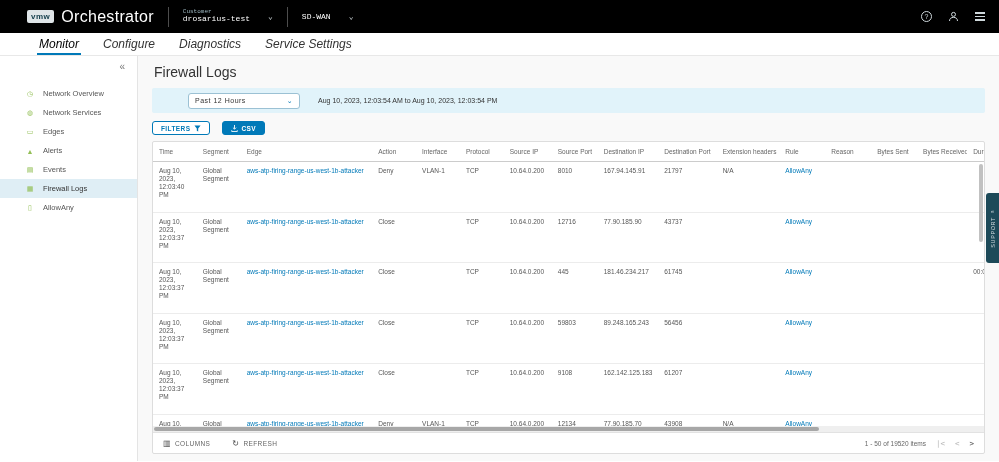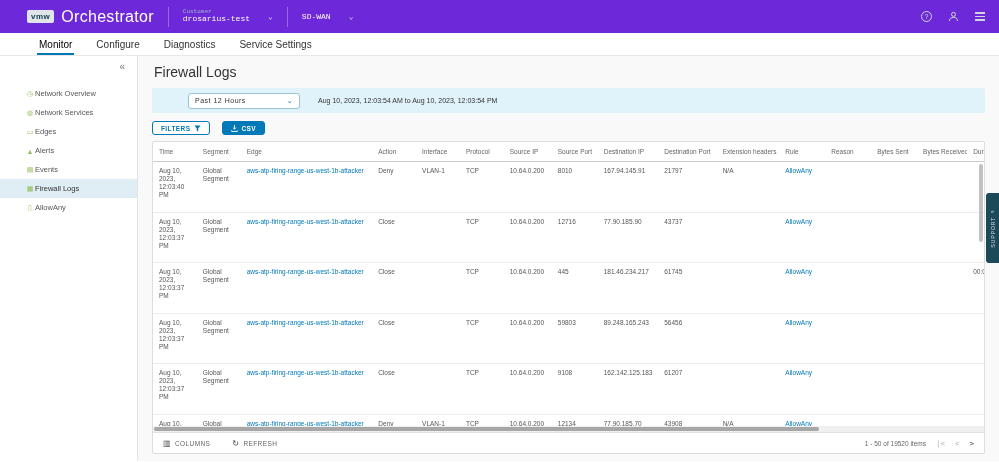--- a/index.html
+++ b/index.html
@@ -1,51 +1,51 @@
 <!DOCTYPE html>
 <html><head>
 <meta charset="utf-8">
 <style>
   * { margin:0; padding:0; box-sizing:border-box; }
   html,body { width:999px; height:462px; overflow:hidden; background:#fff;
     font-family:"Liberation Sans", sans-serif; color:#333; }
 
   
-  .topbar { height:33px; background:#6d28d9; display:flex; align-items:center; padding:0 14px 0 27px; }
+  .topbar { height:33px; background:#000000; display:flex; align-items:center; padding:0 14px 0 27px; }
   .logo-box { background:#dfe5e8; color:#17414f; font-weight:bold; font-size:8px;
     border-radius:2px; padding:2px 4px; letter-spacing:.5px; }
   .product-name { color:#fff; font-size:16px; margin-left:7px; font-weight:400; letter-spacing:.3px; }
   .top-divider { width:1px; height:20px; background:rgba(255,255,255,.3); margin:0 14px; }
   .top-dd { display:flex; align-items:center; cursor:pointer;font-family:Liberation Mono, monospace; }
   .dd-stack { display:flex; flex-direction:column; line-height:1.1; }
   .dd-label { color:#9fb9c2; font-size:6px; }
   .dd-value { color:#fff; font-size:8px; }
   .chev { color:#cfd8dc; font-size:8px; margin-left:18px; }
   .top-right { margin-left:auto; display:flex; align-items:center; gap:16px; }
   .help-circle { width:11px; height:11px; border:1px solid #cfd8dc; border-radius:50%;
     color:#cfd8dc; font-size:7px; display:flex; align-items:center; justify-content:center; cursor:pointer; }
   .user-ic svg, .ham { cursor:pointer; }
   .ham { display:flex; flex-direction:column; gap:2px; }
   .ham span { display:block; width:10px; height:1.5px; background:#cfd8dc; }
 
   
   .navtabs { height:23px; background:#fff; border-bottom:1px solid #e8e8e8;
     display:flex; align-items:stretch; padding-left:27px; }
-  .navtab { font-size:10px; color:#333; display:flex; align-items:center; padding:2px 12px;
-    cursor:pointer; position:relative; }
+  .navtab { font-size:12px; color:#333; display:flex; align-items:center; padding:2px 12px;
+    cursor:pointer; position:relative;font-style:italic; }
   .navtab.active { color:#000; }
   .navtab.active::after { content:""; position:absolute; left:10px; right:10px; bottom:0;
     height:2px; background:#0079b8; }
 
   
   .shell { display:flex; height:405px; }
   .sidebar { width:138px; background:#fff; border-right:1px solid #e4e4e4; padding-top:4px; position:relative; }
   .collapse-btn { position:absolute; top:5px; right:12px; color:#777; font-size:10px; cursor:pointer; }
   .side-list { margin-top:24px; }
-  .side-item { display:flex; align-items:flex-end; gap:1px; padding:5px 0 5px 26px;
+  .side-item { display:flex; align-items:flex-end; gap:9px; padding:5px 0 5px 26px;
     font-size:7.5px; color:#565656; cursor:pointer; }
   .side-item.active { background:#dfeef5; color:#333; }
   .side-icon { color:#93bf56; font-size:7px; width:8px; text-align:center; }
 
   .main { flex:1; background:#f9f9f9; padding:6px 14px 0 14px; overflow:hidden; }
   .page-title { font-size:14px; font-weight:400; color:#333; margin:2px 0 8px 2px; }
 
   
   .timebar { background:#e1f3fa; border-radius:2px; height:25px; display:flex; align-items:center;
     padding:0 10px; margin-bottom:8px; }

